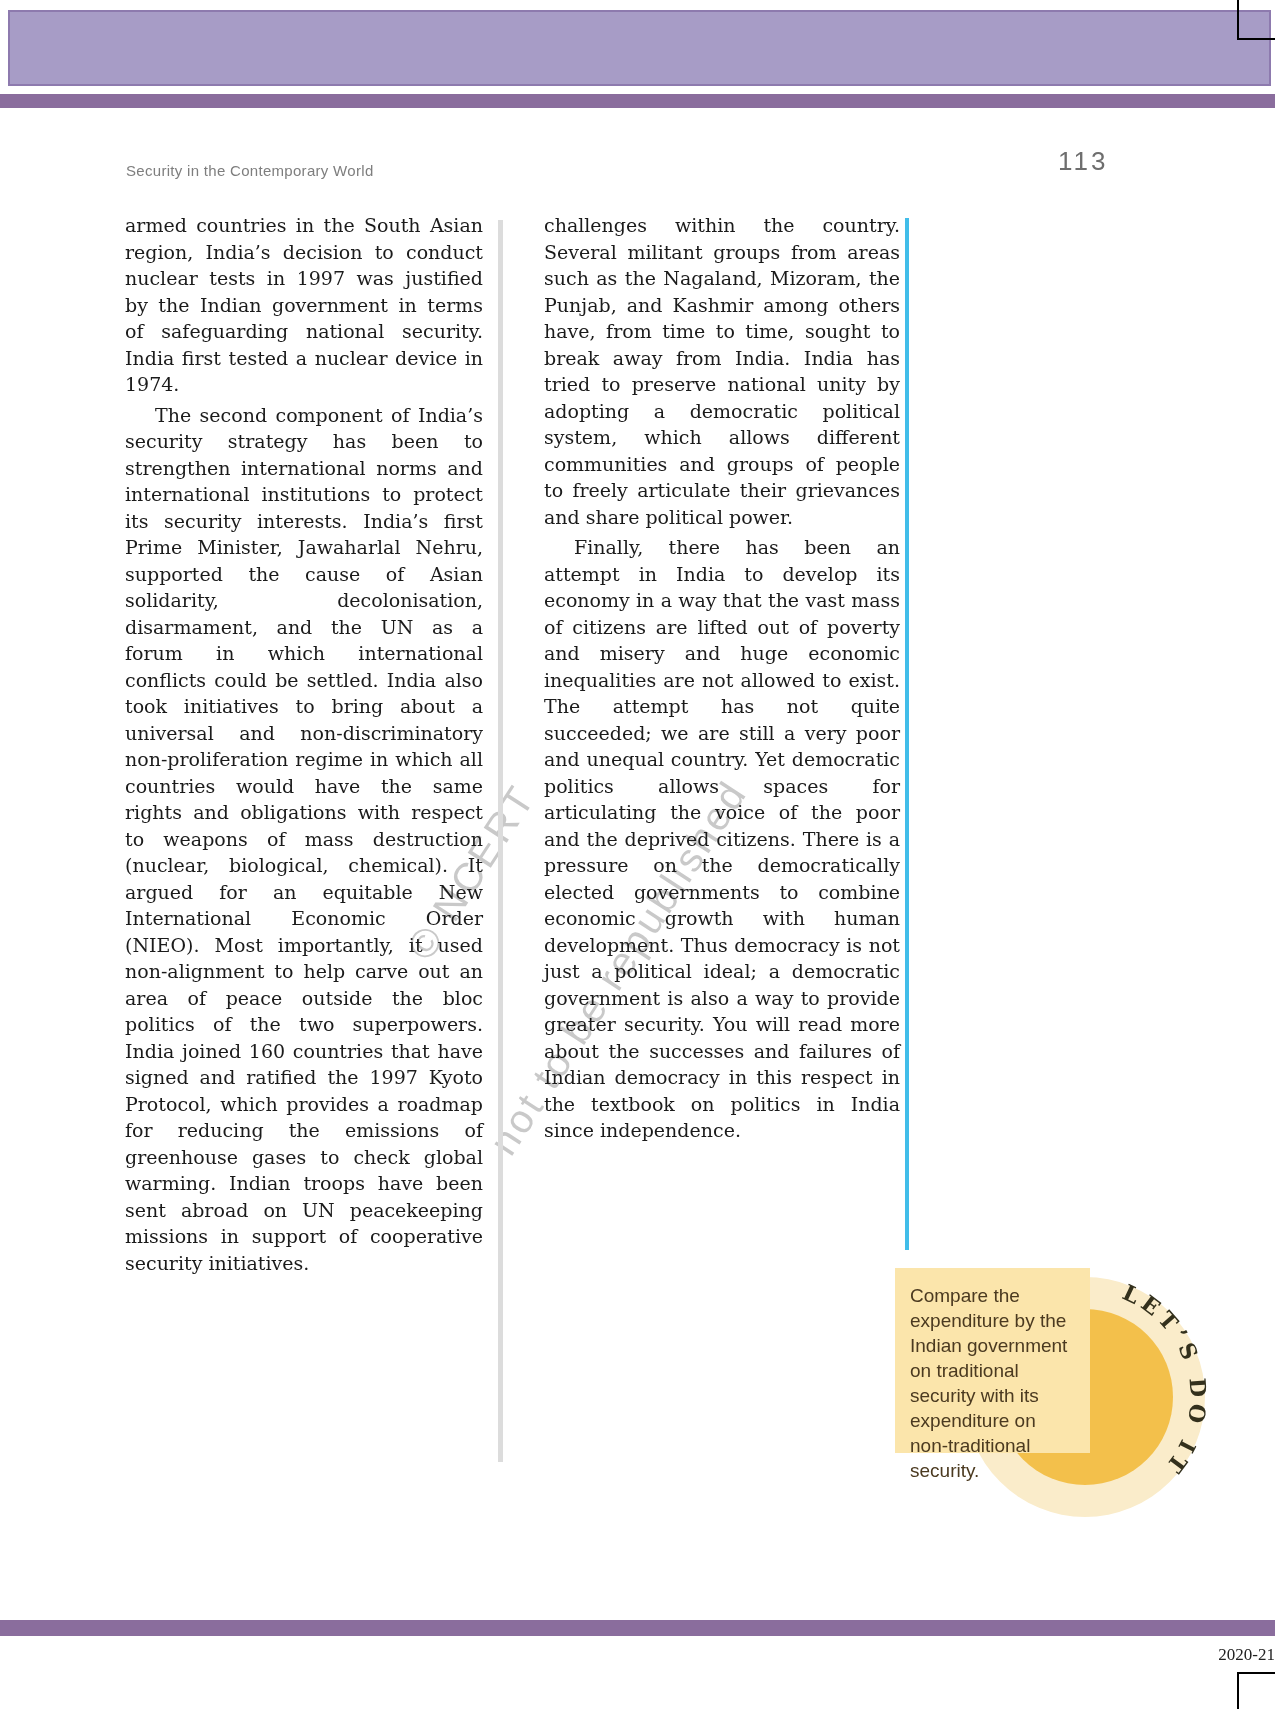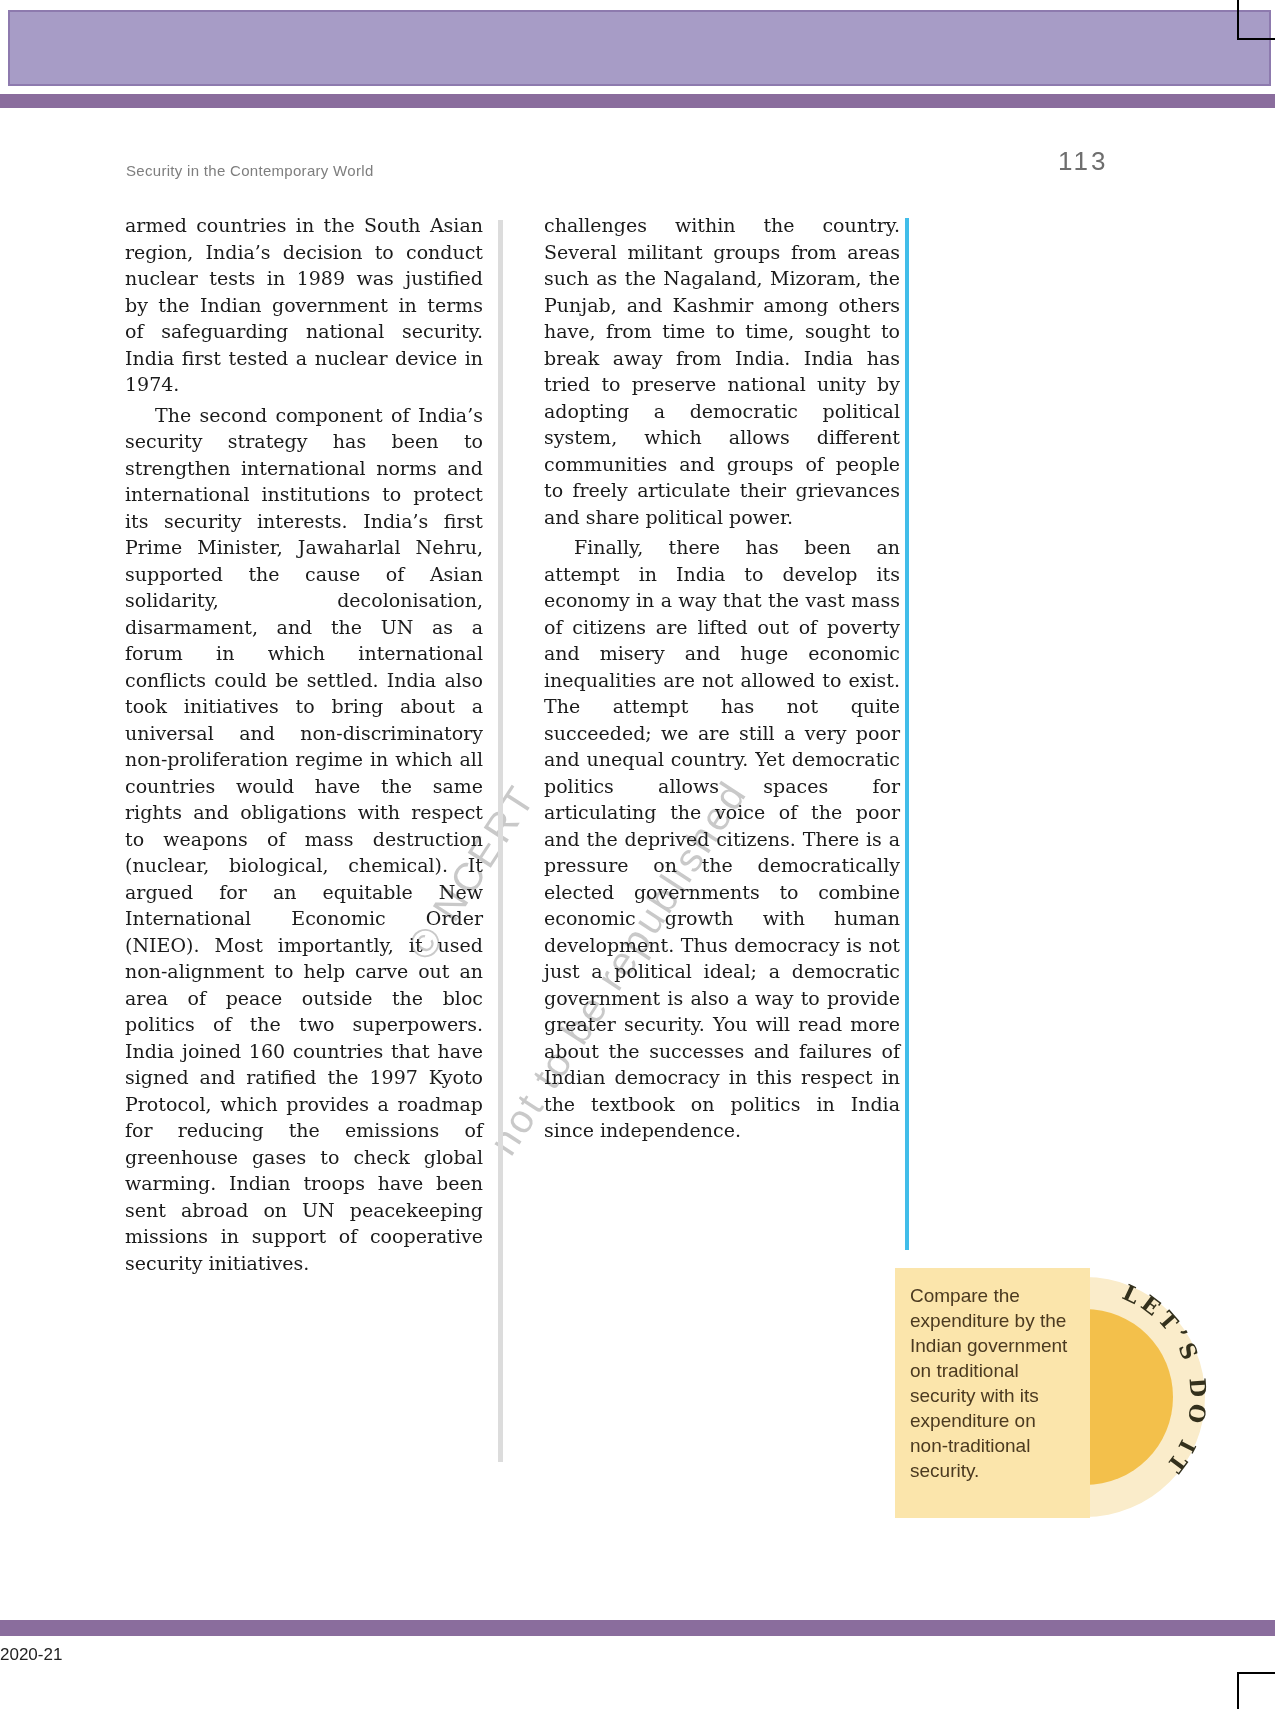--- a/index.html
+++ b/index.html
@@ -55,52 +55,52 @@
   .accent-line{
     position:absolute;left:905px;top:218px;width:4px;height:1032px;
     background:var(--accent-line);z-index:1;
   }
   .badge-svg{position:absolute;left:955px;top:1267px;z-index:2;}
   .badge-arc-text{
     font-family:"DejaVu Serif",serif;font-size:22px;font-weight:bold;
     letter-spacing:5px;fill:var(--badge-text);
   }
   .do-it-box{
-    position:absolute;left:895px;top:1268px;width:195px;height:250px;
+    position:absolute;left:895px;top:1268px;width:195px;height:185px;
     background:var(--box-bg);z-index:3;box-sizing:border-box;padding:15px 12px 0 15px;
     font-family:"Liberation Sans",sans-serif;font-size:19px;line-height:25px;
     color:var(--box-text);
   }
   .footer-bar{
     position:absolute;left:0;top:1620px;width:1275px;height:16px;background:var(--footer-bar);
   }
   .footer-year{
-    position:absolute;left:0;top:1645px;width:1275px;text-align:left;
-    font-family:Liberation Sans, sans-serif;font-size:17px;color:var(--footer-text);
+    position:absolute;left:0;top:1645px;width:1275px;text-align:right;
+    font-family:Liberation Serif, serif;font-size:17px;color:var(--footer-text);
   }
 </style>
 </head>
 <body>
 
 <div class="page">
 
   <div class="top-banner"></div>
   <div class="top-strip"></div>
   <div class="crop-mark crop-tr"></div>
 
   <div class="running-title">Security in the Contemporary World</div>
   <div class="page-number">113</div>
 
   <div class="watermark">
     <span>© NCERT</span>
     <span>not to be republished</span>
   </div>
 
   <div class="col col1">
-    <p>armed countries in the South Asian region, India’s decision to conduct nuclear tests in 1989 was justified by the Indian government in terms of safeguarding national security. India first tested a nuclear device in 1974.</p>
+    <p>armed countries in the South Asian region, India’s decision to conduct nuclear tests in 1997 was justified by the Indian government in terms of safeguarding national security. India first tested a nuclear device in 1974.</p>
     <p>The second component of India’s security strategy has been to strengthen international norms and international institutions to protect its security interests. India’s first Prime Minister, Jawaharlal Nehru, supported the cause of Asian solidarity, decolonisation, disarmament, and the UN as a forum in which international conflicts could be settled.  India also took initiatives to bring about a universal and non-discriminatory non-proliferation regime in which all countries would have the same rights and obligations with respect to weapons of mass destruction (nuclear, biological, chemical).  It argued for an equitable New International Economic Order (NIEO).  Most importantly, it used non-alignment to help carve out an area of peace outside the bloc politics of the two superpowers. India joined 160 countries that have signed and ratified the 1997 Kyoto Protocol, which provides a roadmap for reducing the emissions of greenhouse gases to check global warming. Indian troops have been sent abroad on UN peacekeeping missions in support of cooperative security initiatives.</p>
   </div>
 
   <div class="col-divider"></div>
 
   <div class="col col2">
     <p>challenges within the country. Several militant groups from areas such as the Nagaland, Mizoram, the Punjab, and Kashmir among others have, from time to time, sought to break away from India. India has tried to preserve national unity by adopting a democratic political system, which allows different communities and groups of people to freely articulate their grievances and share political power.</p>
     <p>Finally, there has been an attempt in India to develop its economy in a way that the vast mass of citizens are lifted out of poverty and misery and huge economic inequalities are not allowed to exist. The attempt has not quite succeeded; we are still a very poor and unequal country. Yet democratic politics allows spaces for articulating the voice of the poor and the deprived citizens.  There is a pressure on the democratically elected governments to combine economic growth with human development.  Thus democracy is not just a political ideal; a democratic government is also a way to provide greater security. You will read more about the successes and failures of Indian democracy in this respect in the textbook on politics in India since independence.</p>
   </div>
 

